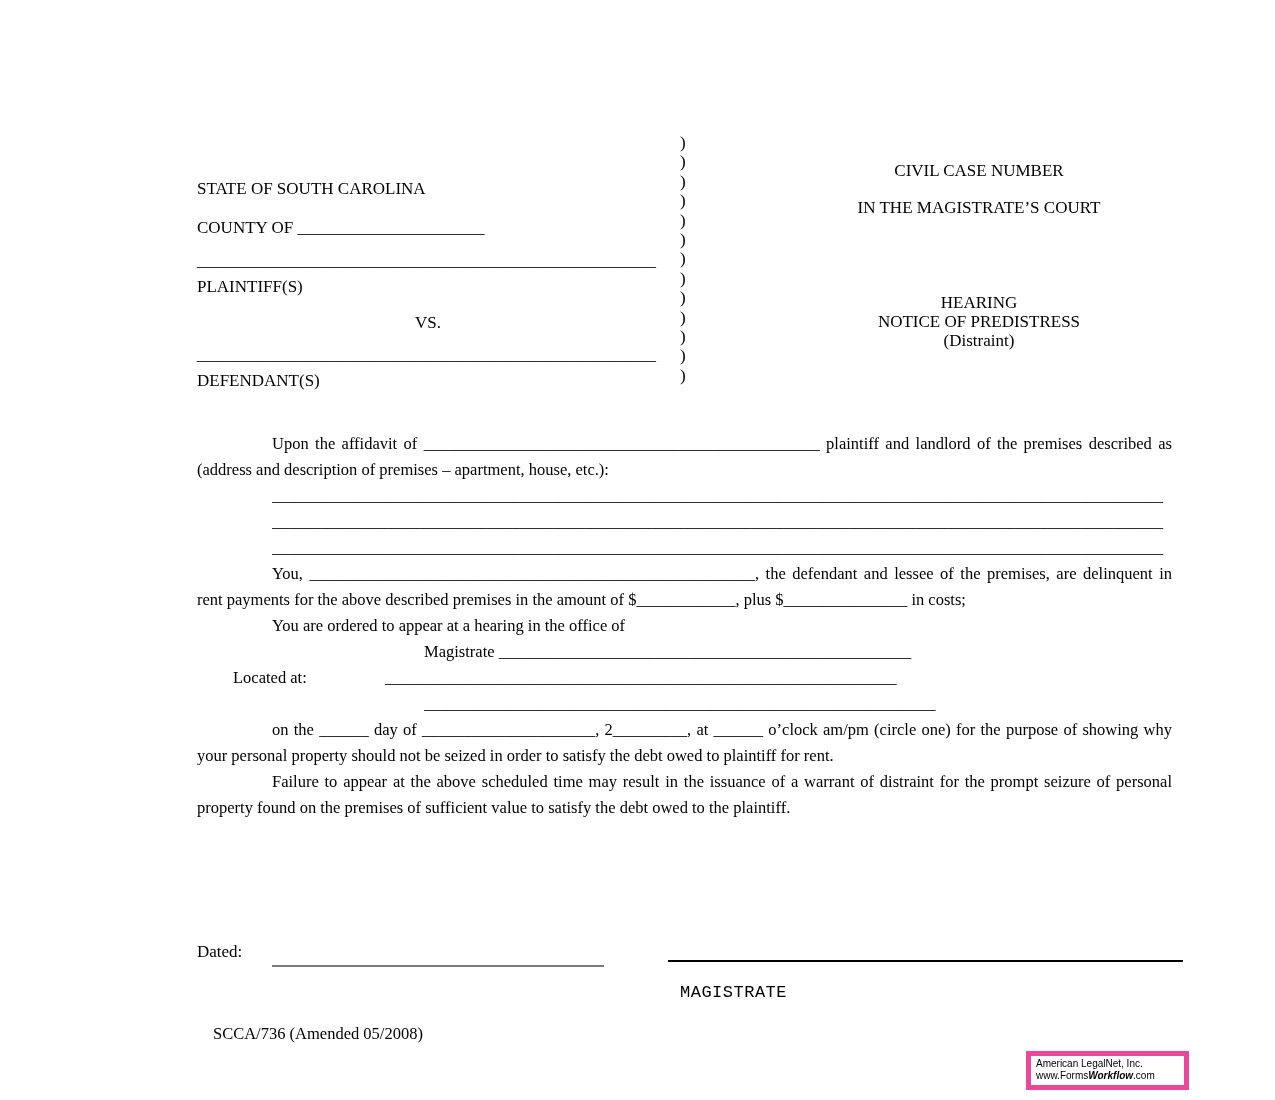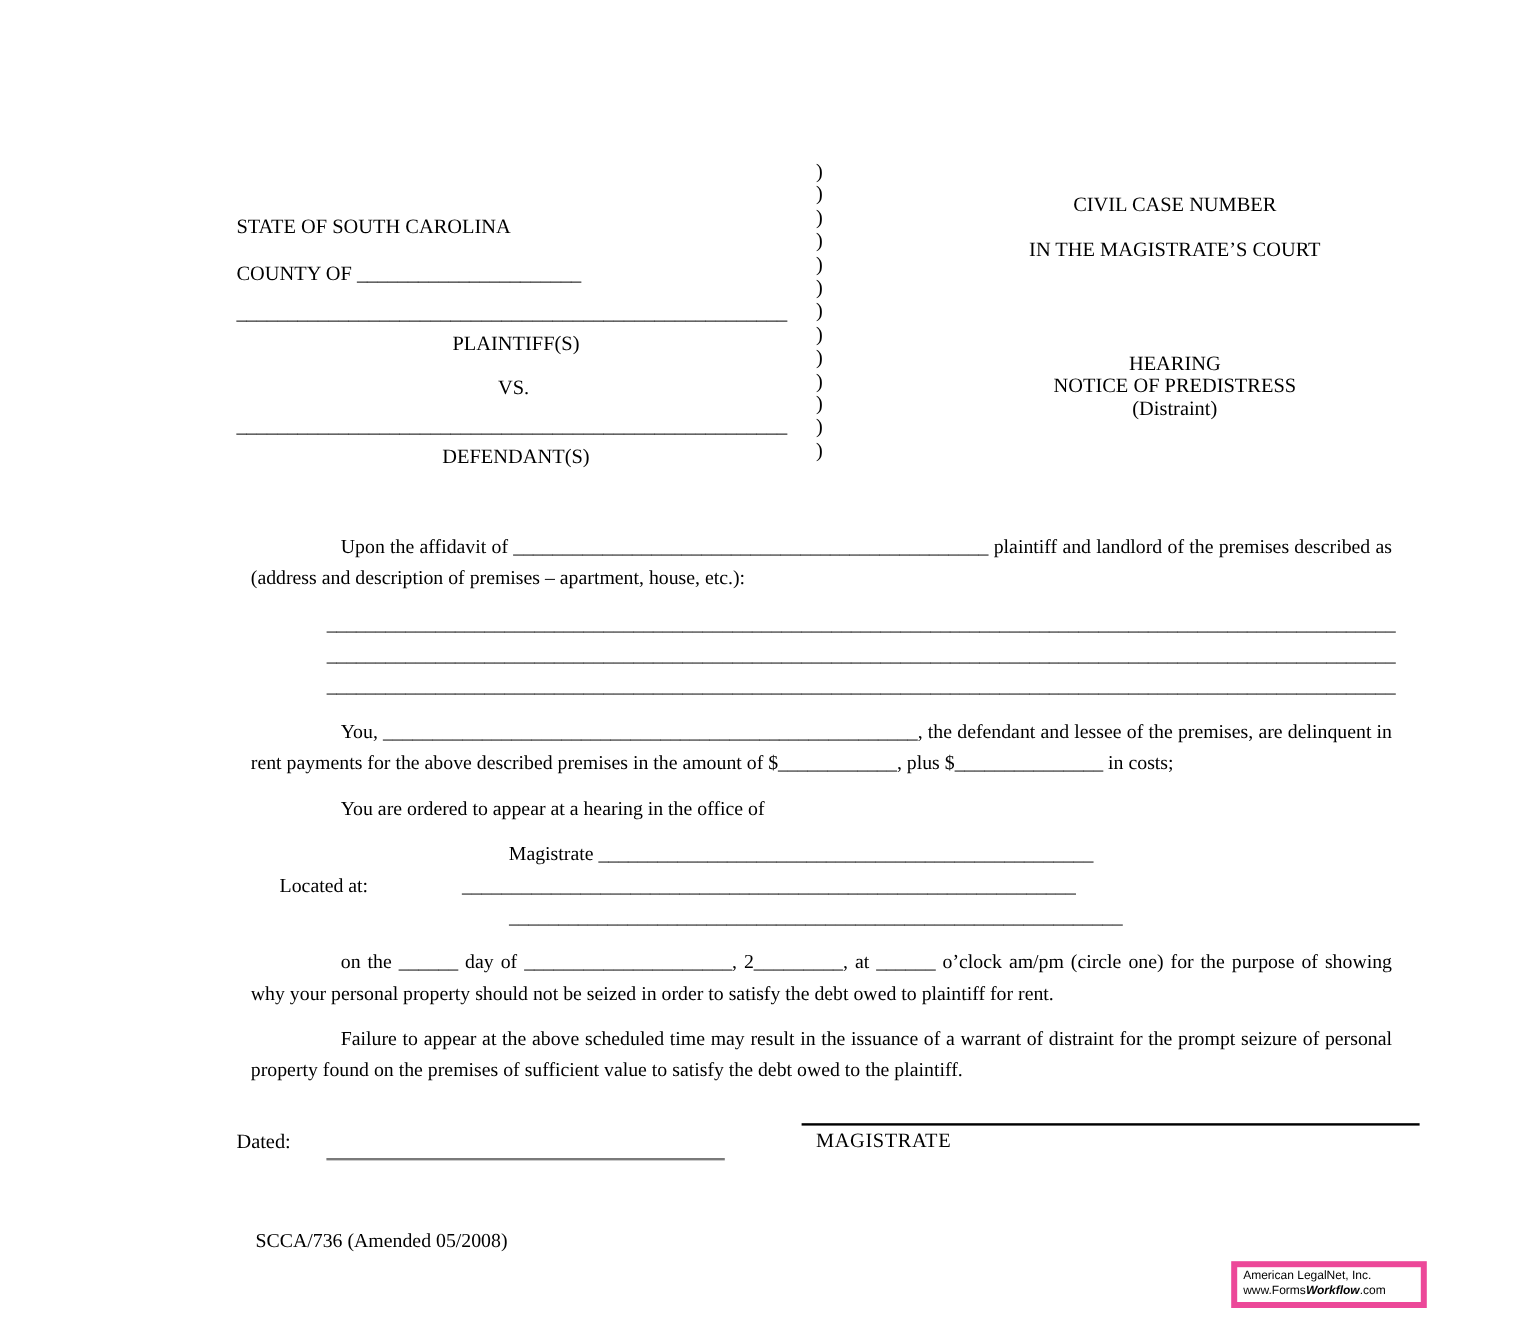--- a/index.html
+++ b/index.html
@@ -8,51 +8,51 @@
     width:1275px; height:1100px;
     background:#ffffff;
     color:#000;
     font-family:"Liberation Serif", serif;
     overflow:hidden;
   }
   .abs { position:absolute; }
 
   
   .cap { font-size:17px; line-height:20px; white-space:nowrap; }
-  .cap-line-right { width:466px; text-align:center; }
+  .cap-line-right { width:466px; text-align:left; }
   .paren-col {
     font-size:17px; line-height:19.4px;
     white-space:pre-line; text-align:center;
   }
 
   
   .court { width:358px; text-align:center; font-size:17px; line-height:20px; }
 
   
   .body-block {
     left:197px; top:431px; width:975px;
     font-size:16.5px; line-height:26px;
     text-align:justify;
   }
-  .body-block p { margin:12px; text-indent:75px; }
+  .body-block p { margin:0; text-indent:75px; }
   .blank-line { margin-left:75px; white-space:nowrap; overflow:hidden; }
   .mag-line   { margin-left:227px; white-space:nowrap; overflow:hidden; }
   .located-row { margin-left:36px; white-space:nowrap; overflow:hidden; }
   .located-row .loc-label { display:inline-block; width:152px; }
 
   
   .sig-label { font-size:17px; white-space:nowrap; }
   .dated-rule {
     left:272px; top:965px; width:332px; height:0;
     border-top:2px solid #7a7a7a;
   }
   .mag-sig {
-    left:668px; top:936px; width:515px;
+    left:668px; top:960px; width:515px;
     border-top:2px solid #000;
-    font-size:17px; padding-top:3px;
+    font-size:17px; padding-top:21px;font-family:Liberation Mono, monospace;
   }
   .mag-sig .mag-text { padding-left:12px; letter-spacing:0.5px; }
 
   
   .form-number { font-size:16.5px; white-space:nowrap; }
   .legalnet-box {
     left:1026px; top:1051px; width:144px;
     border:5px solid #ec4899;
     padding:2px 4px 3px 5px;
     font-family:"Liberation Sans", sans-serif;

